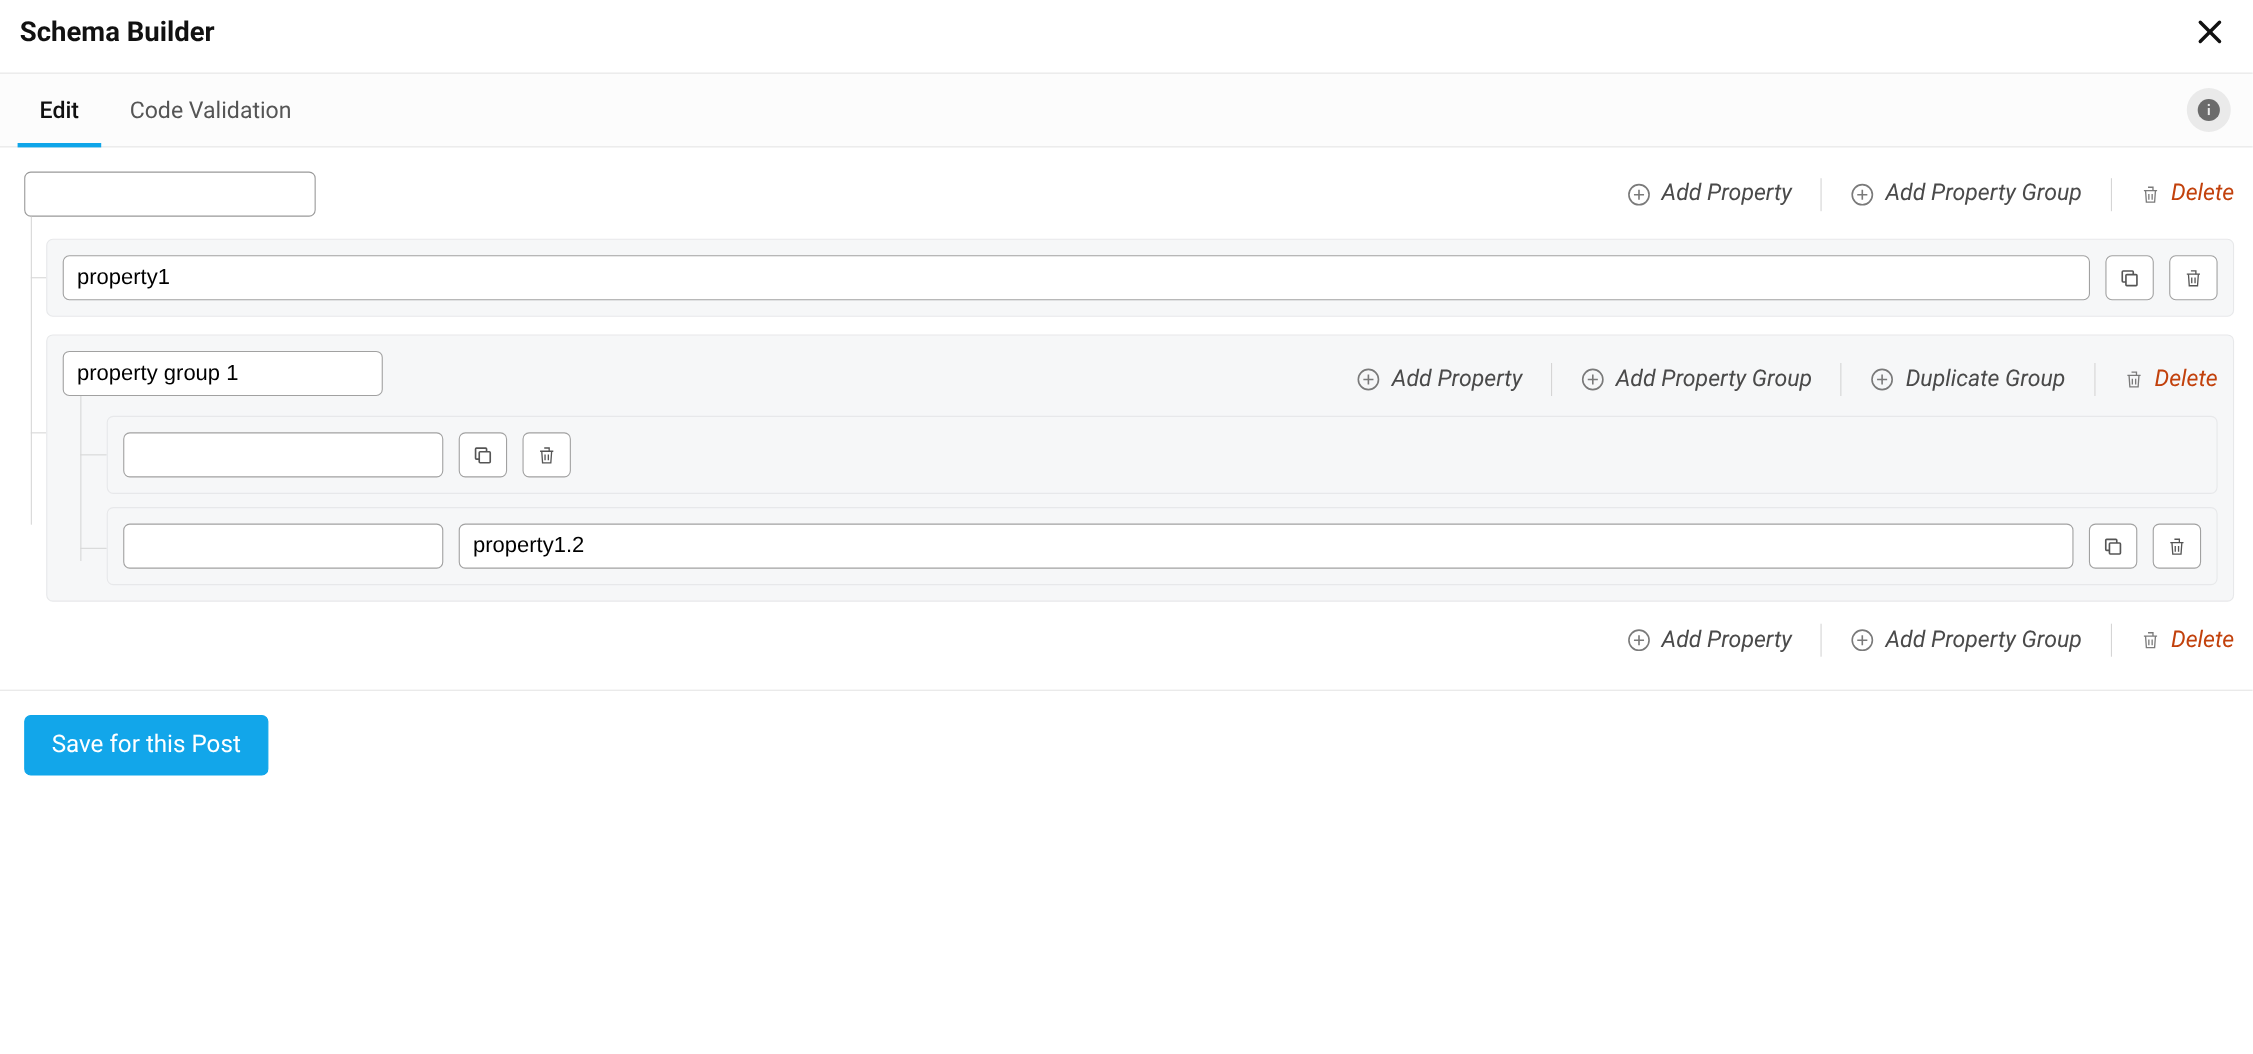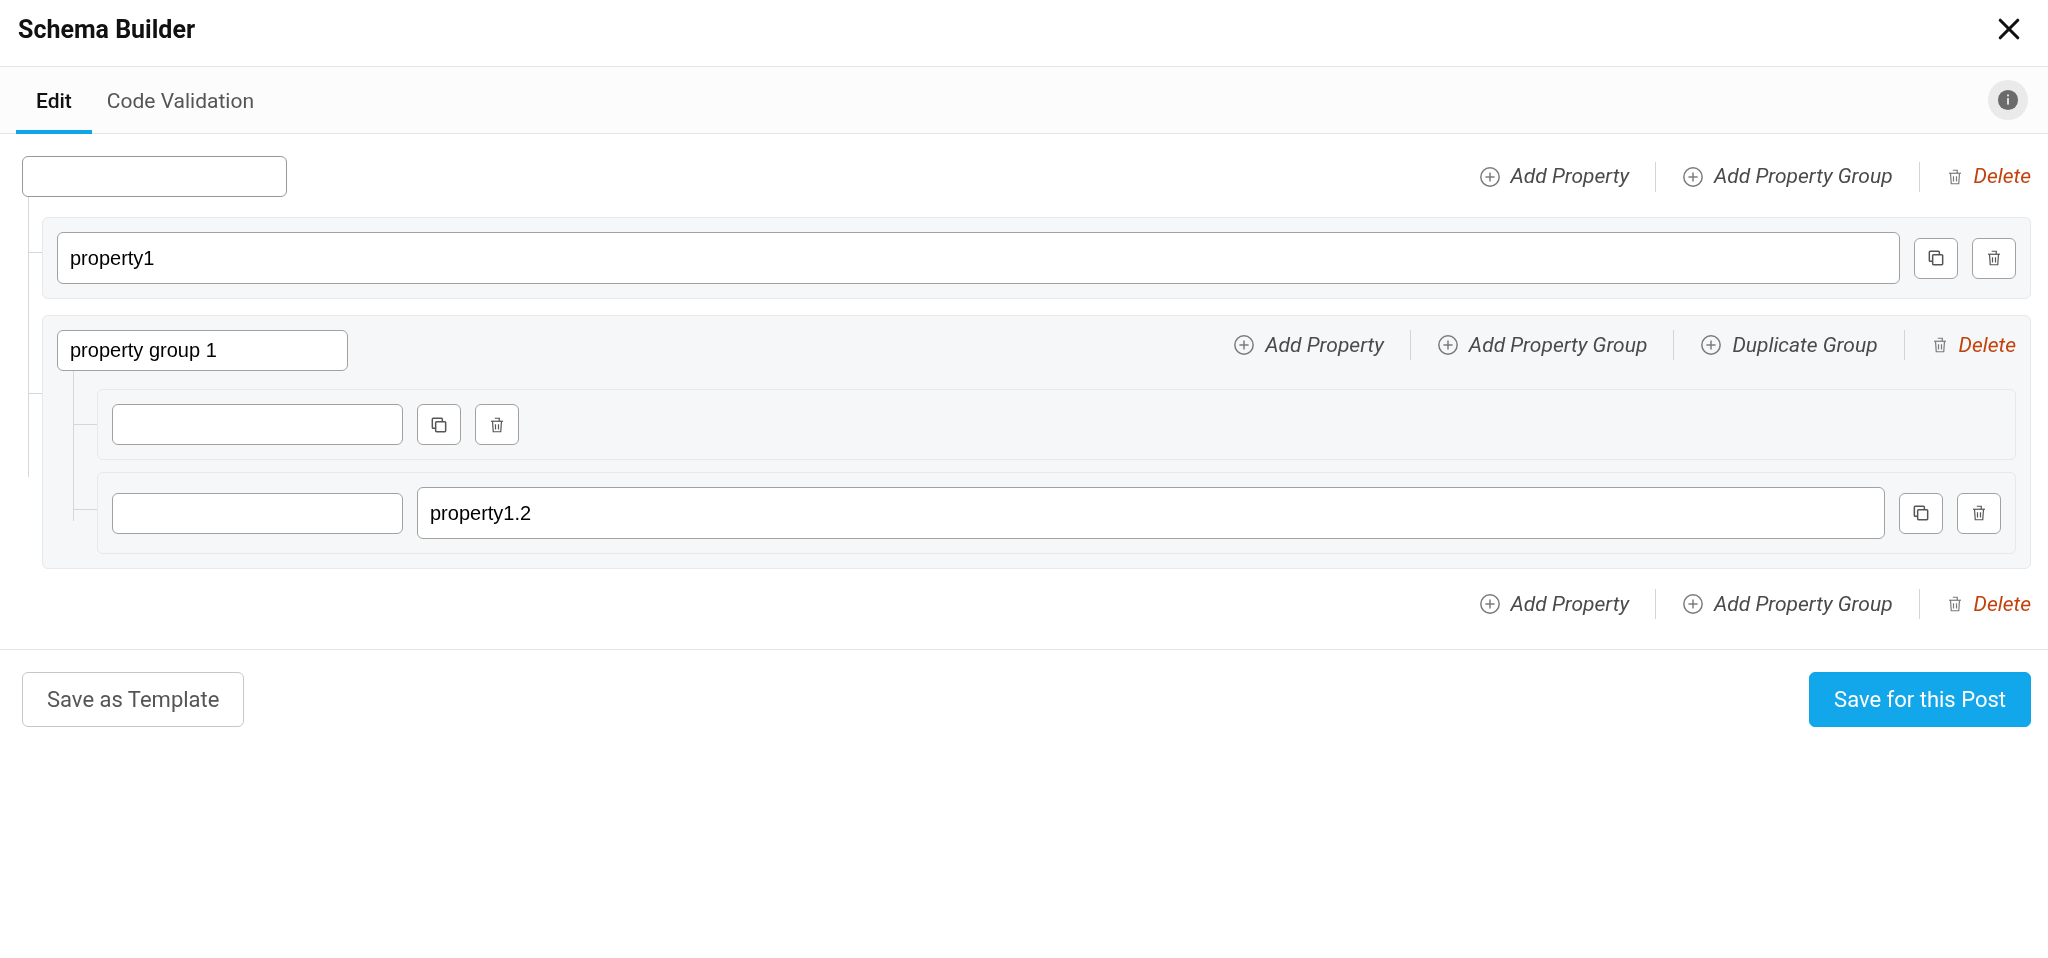--- a/index.html
+++ b/index.html
@@ -36,21 +36,21 @@
     display: flex;
     align-items: center;
     justify-content: space-between;
     padding: 0 20px 0 20px;
     border-top: 1px solid #e5e5e5;
     border-bottom: 1px solid #e5e5e5;
     background: #fcfcfc;
   }
   .tab-list {
     display: flex;
-    gap: 35px;
+    gap: 46px;
     padding-left: 16px;
   }
   .tab {
     padding: 22px 0 20px 0;
     font-size: 21px;
     color: #555;
     cursor: pointer;
     position: relative;
   }
   .tab.active {
@@ -170,21 +170,21 @@
     height: 41px;
     border: 1px solid #a1a1a1;
     border-radius: 6px;
     padding: 6px 12px;
     font-size: 20px;
     background: #fff;
     outline: none;
   }
   .prop-value {
     flex: 1;
-    height: 52px;
+    height: 41px;
     border: 1px solid #a1a1a1;
     border-radius: 6px;
     padding: 6px 12px;
     font-size: 20px;
     background: #fff;
     outline: none;
   }
   .icon-btn {
     width: 44px;
     height: 41px;
@@ -202,21 +202,21 @@
     background: #f6f7f8;
     border: 1px solid #e7e8ea;
     border-radius: 6px;
     padding: 14px 14px 14px 14px;
     margin-top: 16px;
     position: relative;
   }
 
   .group-head {
     display: flex;
-    align-items: flex-start;
+    align-items: flex-end;
     gap: 14px;
     margin-bottom: 18px;
   }
   .group-head .group-actions {
     margin-left: auto;
     display: flex;
     align-items: center;
     gap: 26px;
   }
 
@@ -489,15 +489,14 @@
         </svg>
       <span>Delete</span>
     </div>
   </div>
 
 </div>
 
 <div class="footer-sep"></div>
 
 <div class="footer">
-  <div class="btn btn-outline">Save as Template</div>
   <div class="btn btn-primary">Save for this Post</div>
 </div>
 
 </body></html>

